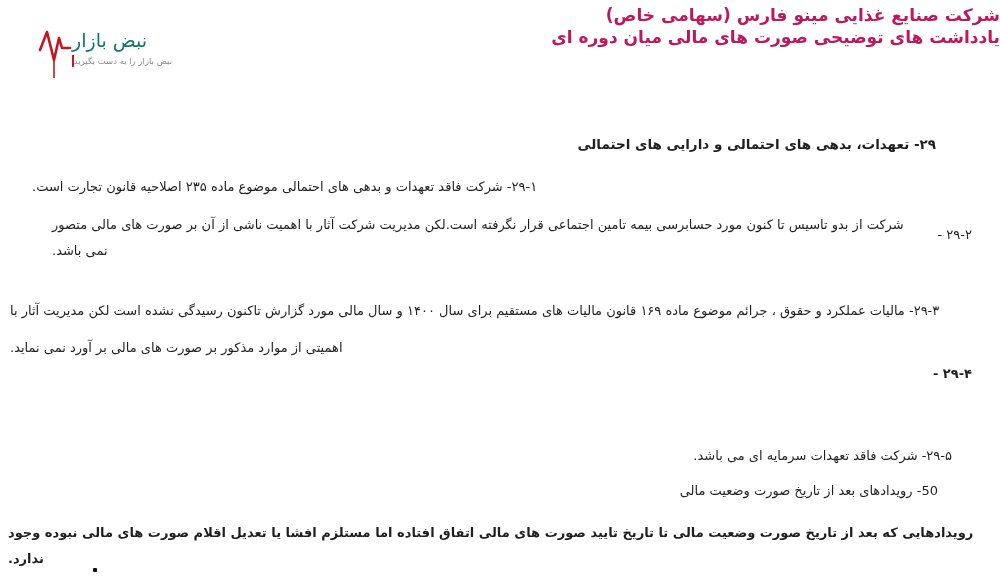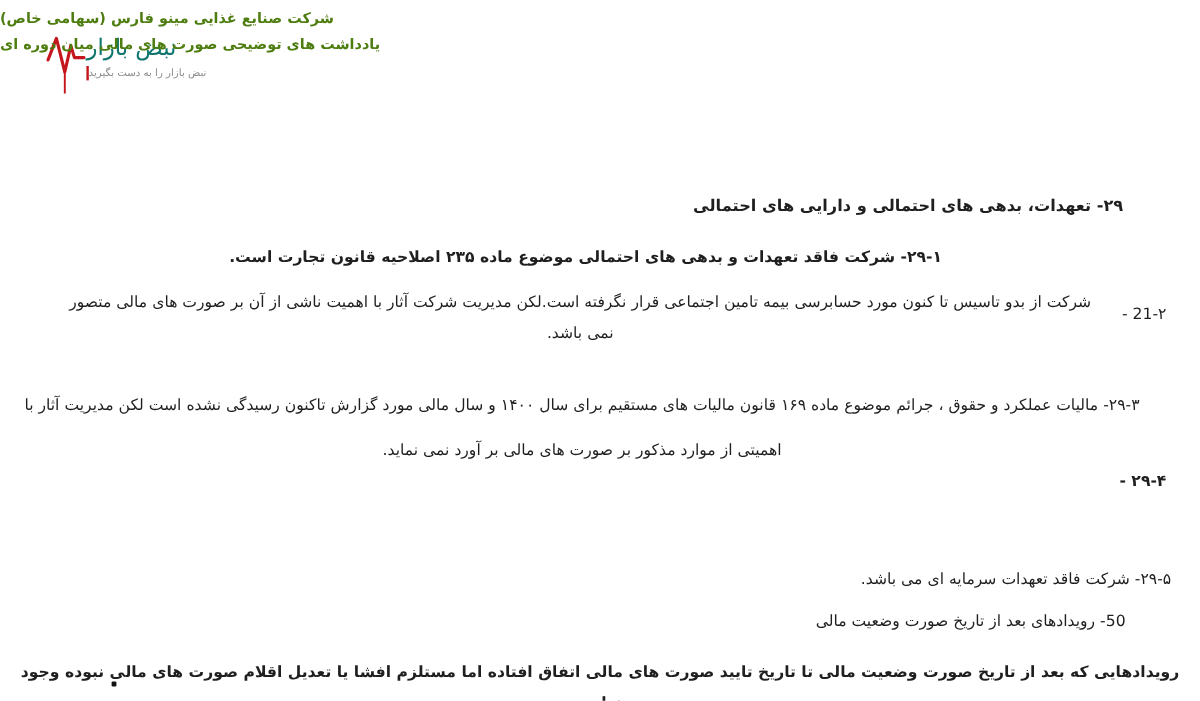--- a/index.html
+++ b/index.html
@@ -27,36 +27,36 @@
   .logo-tagline {
     margin-top: 3px; padding-left: 5px;
     border-left: 2px solid #c4161c;
     font-size: 8.5px; color: #8a8a8a; white-space: nowrap; direction: rtl;
     line-height: 12px;
   }
 
   
   .doc-header {
     position: absolute; top: 4px; left: 0; right: 0;
-    text-align: left; font-weight: bold; font-size: 12px;
-    line-height: 22px; color: #4d7c0f; direction: rtl;
+    text-align: right; font-weight: bold; font-size: 17px;
+    line-height: 22px; color: #be185d; direction: rtl;
   }
 
   
-  .note { position: absolute; font-size: 13px; direction: rtl; text-align: center; margin-top: 28px; }
+  .note { position: absolute; font-size: 13px; direction: rtl; text-align: left; }
   .h29   { top: 136px; right: 64px; font-weight: bold; font-size: 13.5px; }
-  .i29-1 { top: 179px; right: 40px; left: 16px; font-weight: bold; }
+  .i29-1 { top: 179px; right: 40px; left: 32px; }
   .b29-2 { top: 212px; right: 0; left: 0; }
   .b29-2 .side-label { position: absolute; right: 28px; top: 15px; white-space: nowrap; }
   .b29-2 .para { margin-right: 85px; margin-left: 52px; line-height: 26px; }
   .i29-3 { top: 292px; right: 40px; left: 10px; line-height: 37px; }
   .b29-4 { top: 366px; right: 0; left: 0; font-weight: bold; }
   .b29-4 .side-label { position: absolute; right: 28px; top: 0; white-space: nowrap; }
   .b29-4 .para { margin-right: 85px; margin-left: 15px; line-height: 28px; }
-  .i29-5 { top: 448px; right: 24px; }
+  .i29-5 { top: 448px; right: 48px; }
   .h30   { top: 483px; right: 62px; }
   .p30   { top: 520px; right: 8px; left: 8px; font-weight: bold; line-height: 26px; }
 
   .end-dot {
     position: absolute; left: 93px; top: 568px;
     width: 4px; height: 4px; background: #111111; border-radius: 1px;
   }
 </style>
 </head>
 <body>
@@ -77,21 +77,21 @@
   <div class="doc-header">
     <div>شرکت صنایع غذایی مینو فارس (سهامی خاص)</div>
     <div>یادداشت های توضیحی صورت های مالی میان دوره ای</div>
   </div>
 
   <div class="note h29">۲۹-  تعهدات، بدهی های احتمالی و دارایی های احتمالی</div>
 
   <div class="note i29-1">۲۹-۱- شرکت فاقد تعهدات و بدهی های احتمالی موضوع ماده ۲۳۵ اصلاحیه قانون تجارت است.</div>
 
   <div class="note b29-2">
-    <span class="side-label">21-۲ -</span>
+    <span class="side-label">۲۹-۲ -</span>
     <div class="para">شرکت از بدو تاسیس تا کنون مورد حسابرسی بیمه تامین اجتماعی قرار نگرفته است.لکن مدیریت شرکت آثار با اهمیت ناشی از آن بر صورت های مالی متصور نمی باشد.</div>
   </div>
 
   <div class="note i29-3">۲۹-۳- مالیات عملکرد و حقوق ، جرائم موضوع ماده ۱۶۹ قانون مالیات های مستقیم برای سال ۱۴۰۰ و سال مالی مورد گزارش تاکنون رسیدگی نشده است لکن مدیریت آثار با اهمیتی از موارد مذکور بر صورت های مالی بر آورد نمی نماید.</div>
 
   <div class="note b29-4">
     <span class="side-label">۲۹-۴ -</span>
   </div>
 
   <div class="note i29-5">۲۹-۵- شرکت فاقد تعهدات سرمایه ای می باشد.</div>

